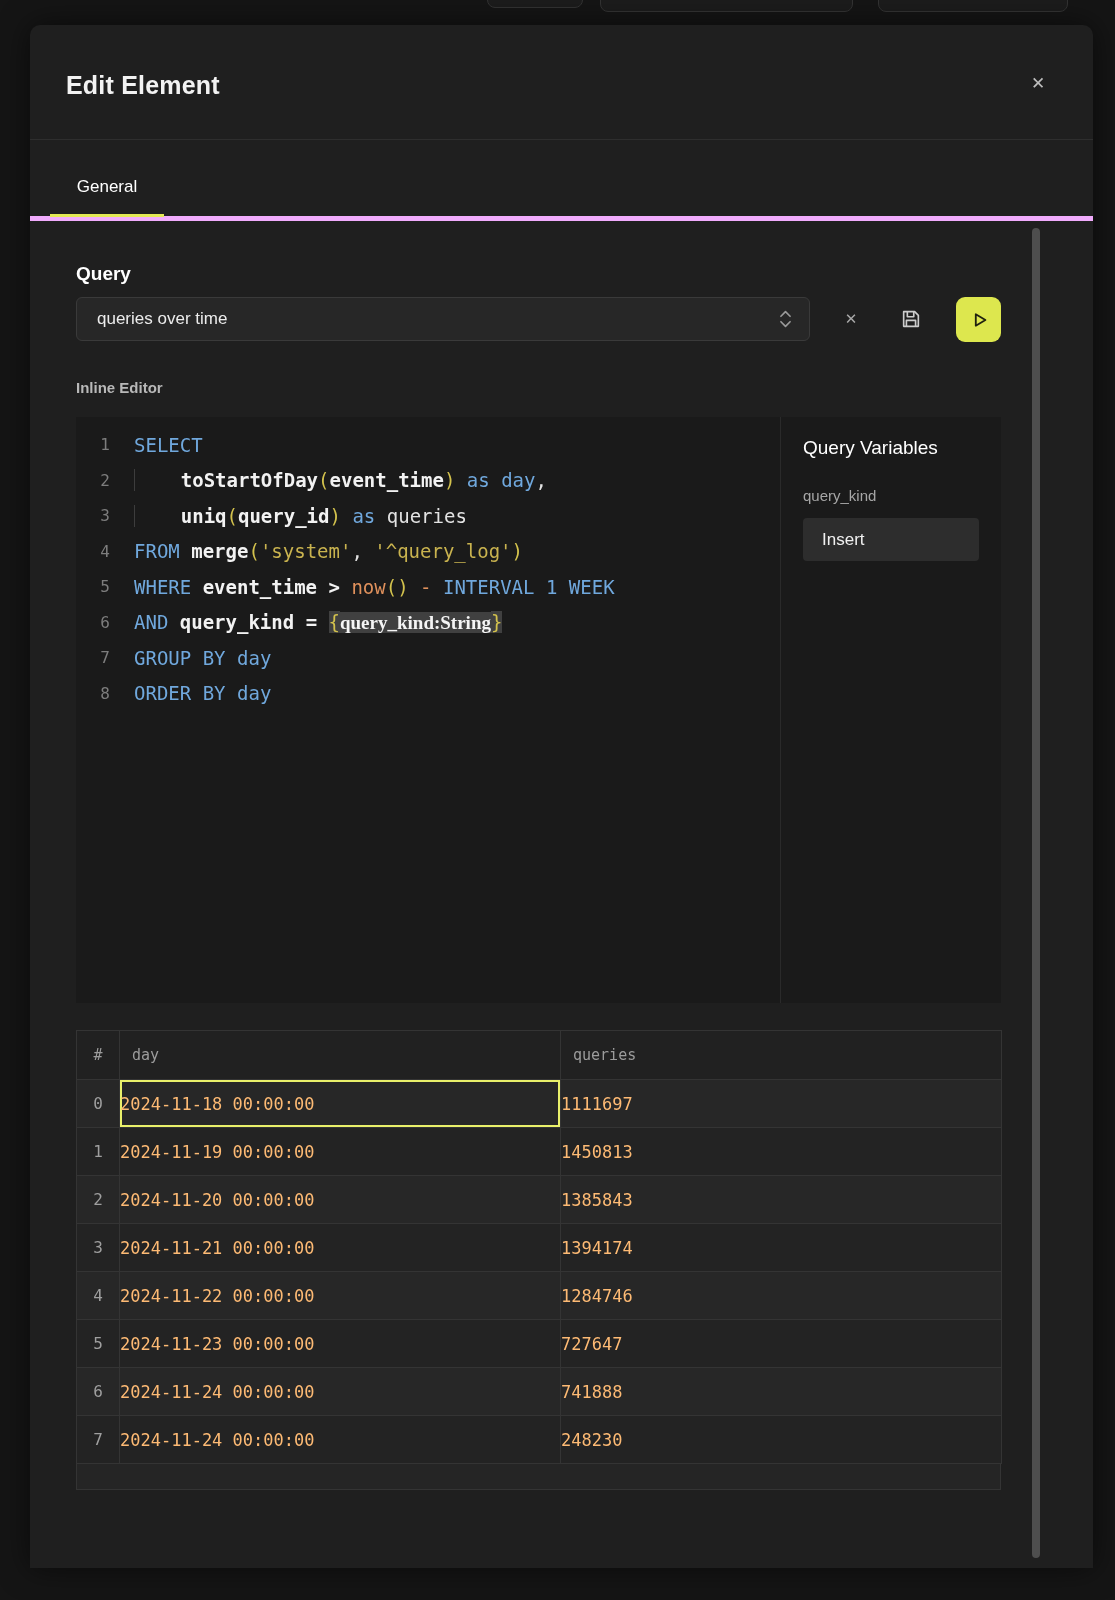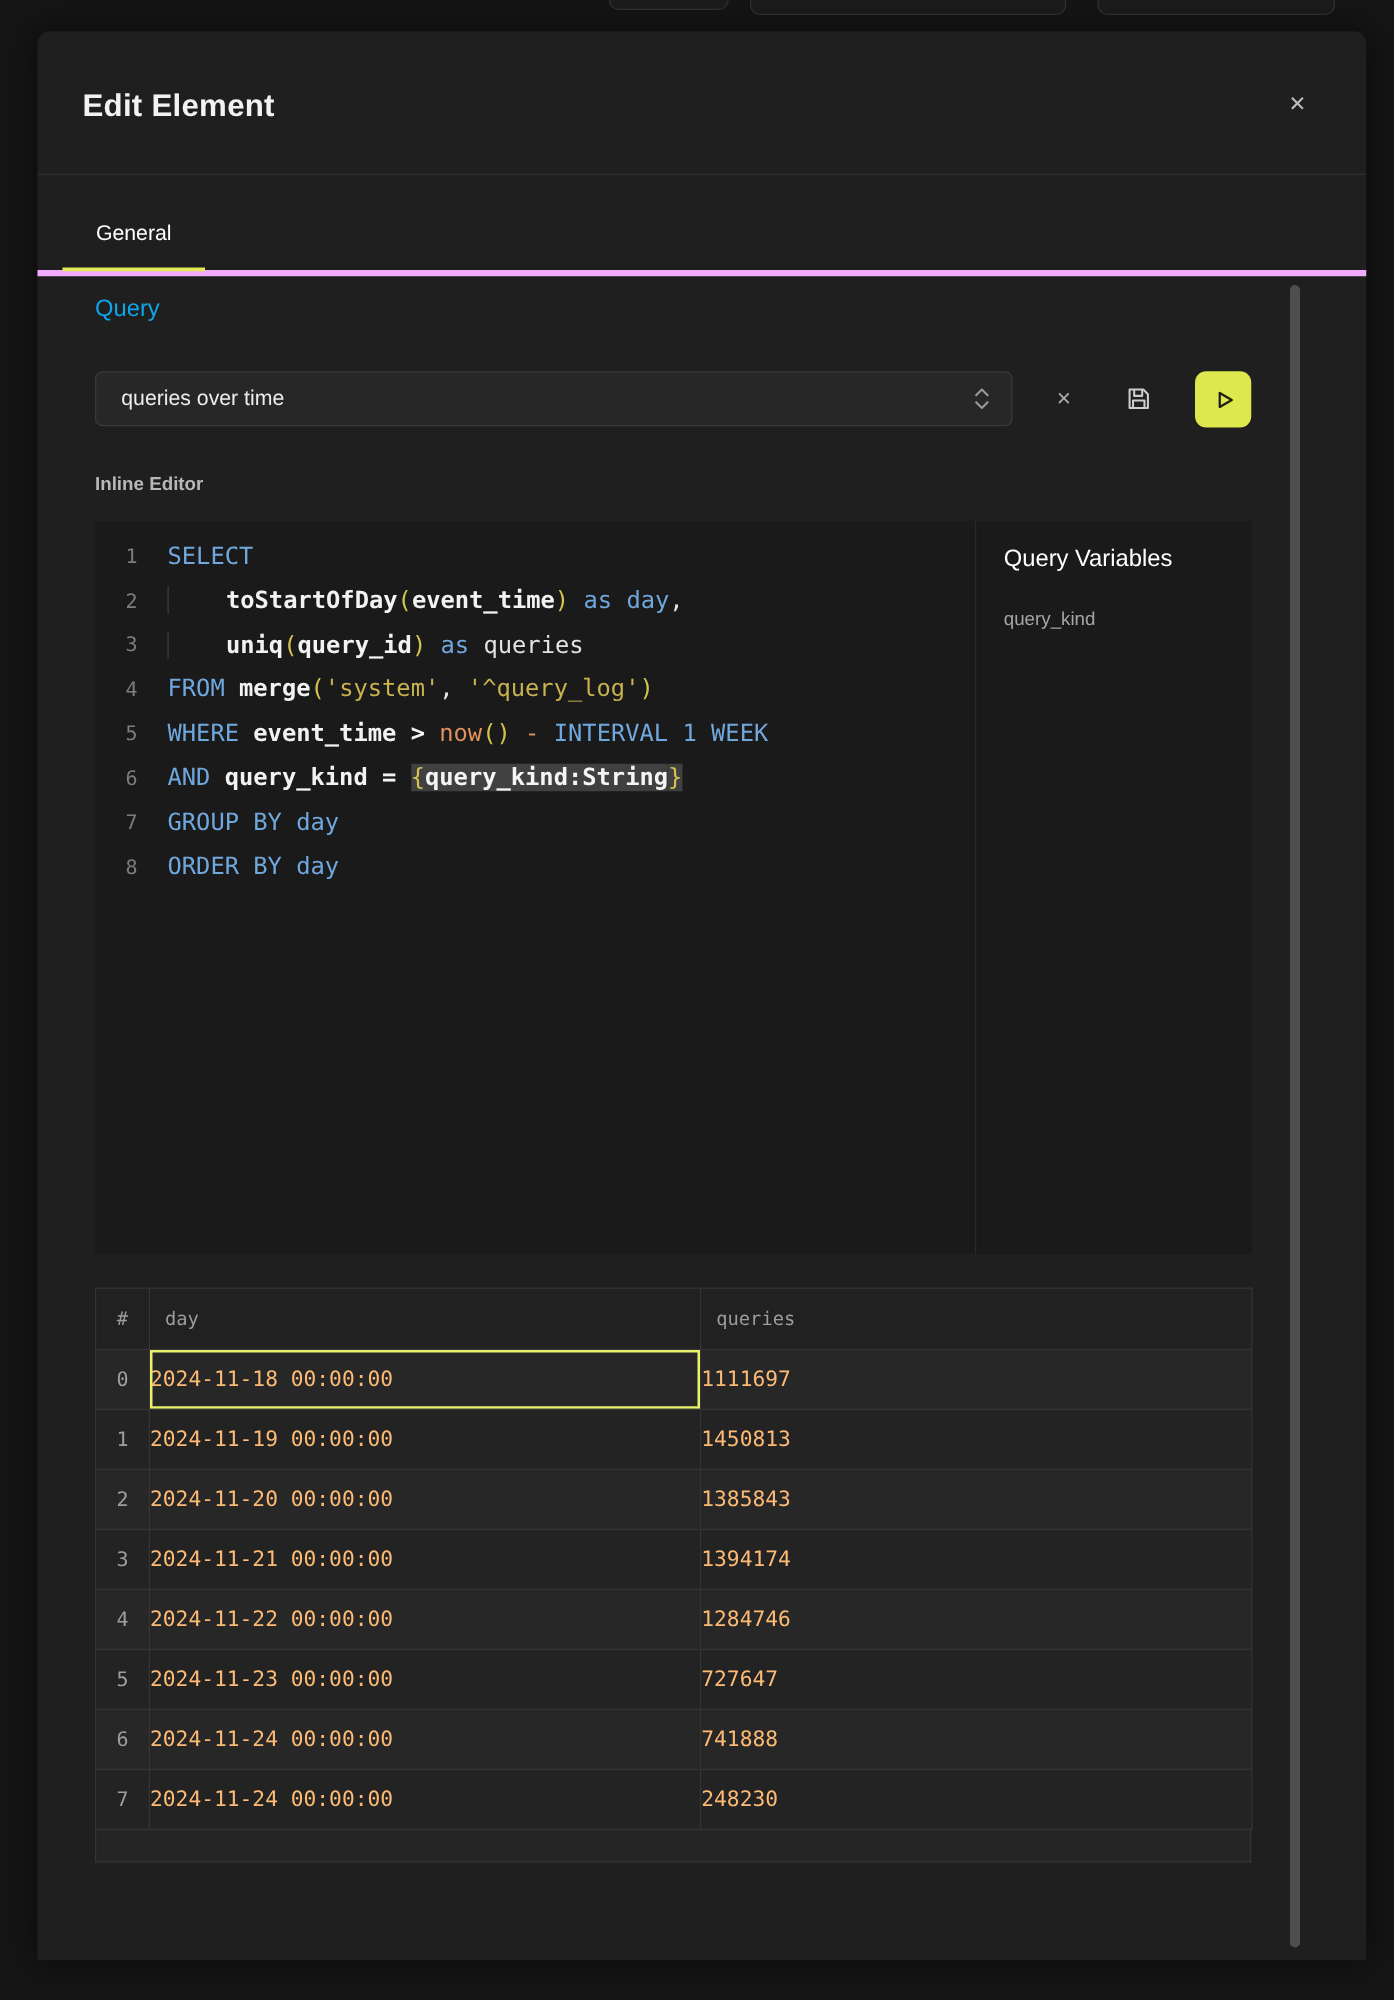--- a/index.html
+++ b/index.html
@@ -17,21 +17,21 @@
 
   .modal-header { position:relative; height:115px; border-bottom:1px solid #2e2e2e; }
   .modal-title { position:absolute; left:36px; top:46px; font-size:25px; font-weight:600; color:#f2f2f2; letter-spacing:.2px; }
   .close-btn { position:absolute; right:38px; top:42px; width:34px; height:34px; background:none; border:none;
                color:#bdbdbd; font-size:17px; cursor:pointer; line-height:34px; text-align:center; }
 
   .tab-bar { position:relative; height:81px; border-bottom:5px solid #f0abfc; }
   .tab { position:absolute; left:20px; bottom:-1px; width:114px; height:57px; display:flex; align-items:center;
          justify-content:center; color:#ffffff; font-size:17px; font-weight:500; border-bottom:3px solid #e3ea55; cursor:pointer; }
 
-  .query-heading { position:absolute; left:46px; top:212px; font-size:19px; font-weight:400; color:#0ea5e9; }
+  .query-heading { position:absolute; left:46px; top:238px; font-size:19px; font-weight:700; color:#ffffff; }
 
   .select { position:absolute; left:46px; top:272px; width:734px; height:44px; background:#272727;
             border:1px solid #3a3a3a; border-radius:6px; display:flex; align-items:center;
             padding:0 16px 0 20px; cursor:pointer;gap:46px; }
   .select-value { flex:1; font-size:17px; color:#ececec; }
   .clear-btn { position:absolute; left:805px; top:279px; width:32px; height:30px; background:none; border:none;
                color:#a9a9a9; font-size:15px; cursor:pointer; }
   .save-btn { position:absolute; left:861px; top:275px; width:40px; height:40px; background:none; border:none; cursor:pointer; }
   .run-btn { position:absolute; left:926px; top:272px; width:45px; height:45px; background:#dde74e; border:none;
              border-radius:9px; cursor:pointer; display:flex; align-items:center; justify-content:center; }
@@ -46,21 +46,21 @@
   .tok-kw { color:#70a8dd; }
   .tok-fn { color:#f2f2f2; font-weight:bold; }
   .tok-id { color:#f2f2f2; font-weight:bold; }
   .tok-pl { color:#e3e3e3; }
   .tok-pr { color:#d3c24d; }
   .tok-st { color:#c9b34f; }
   .tok-op { color:#f2f2f2; font-weight:bold; }
   .tok-or { color:#e0915c; }
   .tok-nu { color:#70a8dd; }
   .tok-br { color:#d3c24d; background:#404040; }
-  .tok-vr { color:#f5f5f5; background:#404040; font-weight:bold; }
+  .tok-vr { color:#f5f5f5; background:#404040; font-weight:bold;font-family:Liberation Serif, serif; }
   .tok-ind { border-left:1px solid #3d3d3d; }
 
   .vars-panel { width:221px; border-left:1px solid #2a2a2a; padding:20px 22px; background:#1a1a1a; }
   .vars-heading { font-size:19px; font-weight:500; color:#ffffff; }
   .var-name { margin-top:28px; font-size:15px; color:#a6a6a6; }
   .insert-btn { margin-top:14px; width:176px; height:43px; background:#2d2d2d; border:none; border-radius:4px;
                 color:#f0f0f0; font-size:17px; text-align:left; padding-left:19px; cursor:pointer; }
 
   .results-wrap { position:absolute; left:46px; top:1005px; width:925px; }
   table.results { width:925px; border-collapse:collapse; table-layout:fixed; }
@@ -157,20 +157,21 @@
             <span class="code-text"><span class="tok-kw">GROUP</span><span class="tok-pl"> </span><span class="tok-kw">BY</span><span class="tok-pl"> </span><span class="tok-kw">day</span></span>
           </div>
           <div class="code-line">
             <span class="ln">8</span>
             <span class="code-text"><span class="tok-kw">ORDER</span><span class="tok-pl"> </span><span class="tok-kw">BY</span><span class="tok-pl"> </span><span class="tok-kw">day</span></span>
           </div>
         </div>
       <div class="vars-panel">
         <div class="vars-heading">Query Variables</div>
         <div class="var-name">query_kind</div>
+        <button class="insert-btn">Insert</button>
       </div>
     </div>
 
     <div class="results-wrap">
       <table class="results">
         <colgroup>
             <col style="width:43px">
             <col style="width:441px">
             <col style="width:441px">
           </colgroup>

